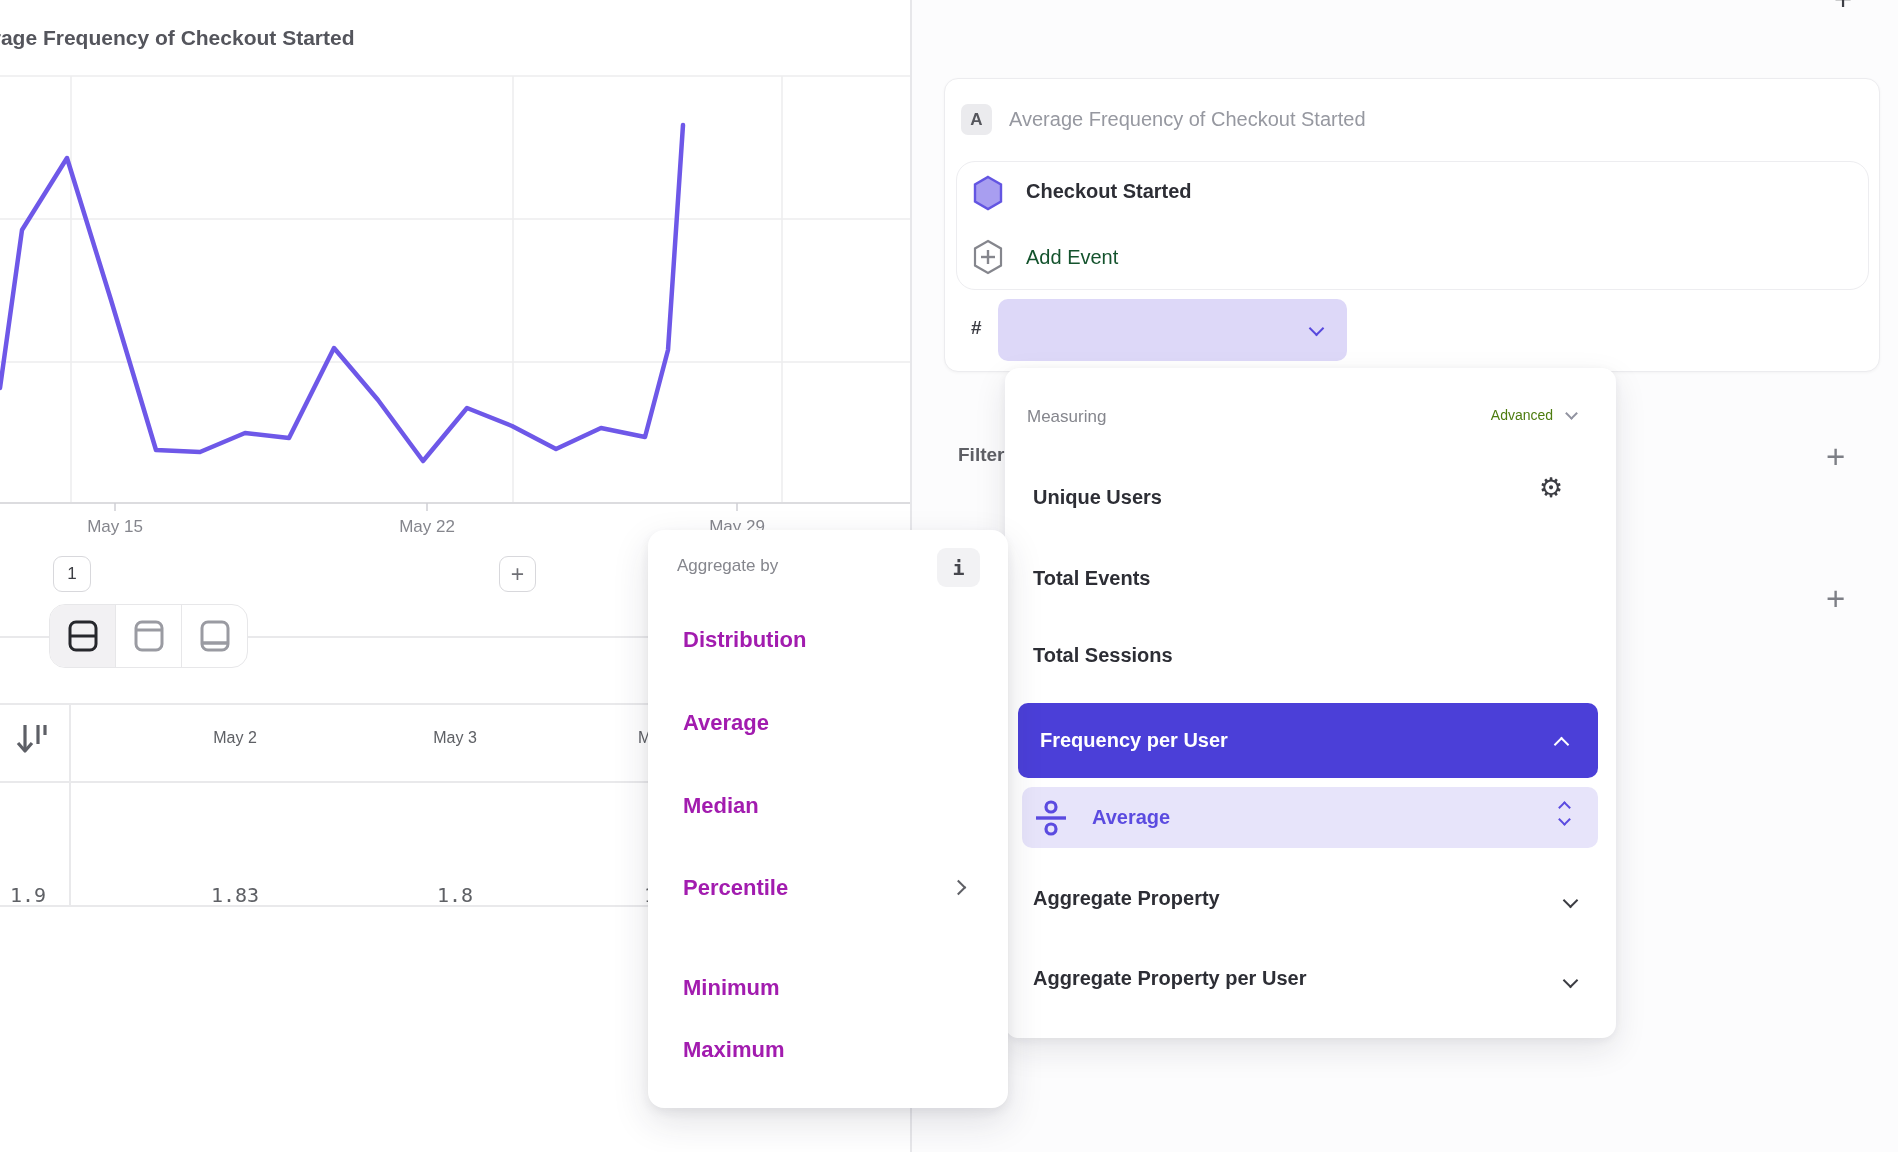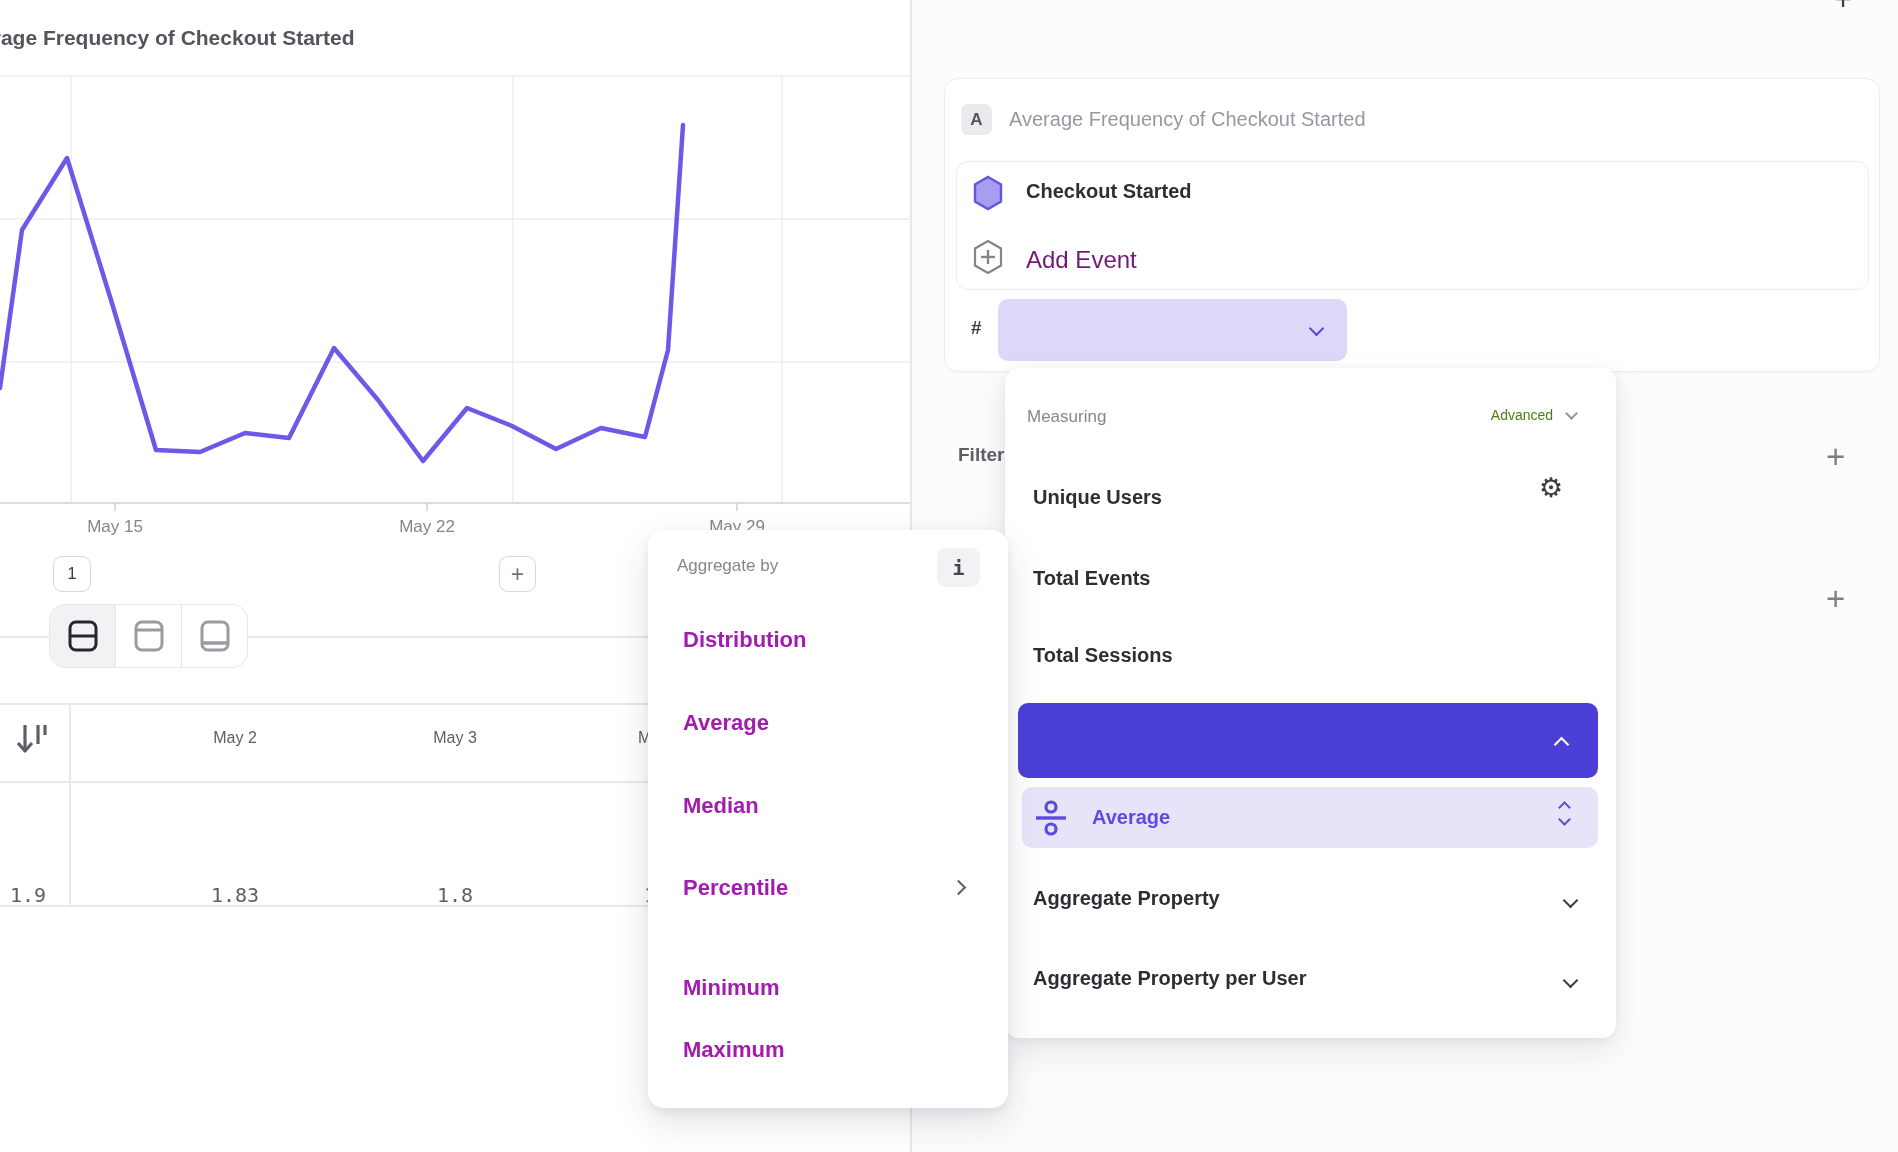--- a/index.html
+++ b/index.html
@@ -28,23 +28,23 @@
 
   .pane-divider{left:910px;top:0;width:1.5px;height:1152px;background:#e7e7ea;}
   .right-bg{left:911px;top:0;width:987px;height:1152px;background:#fcfcfd;}
 
   
   .metric-card{left:944px;top:78px;width:934px;height:292px;background:#fff;border:1.5px solid #ececef;
                border-radius:14px;box-shadow:0 1px 3px rgba(0,0,0,.04);z-index:3;}
   .a-badge{left:16px;top:25px;width:31px;height:31px;background:#ebebee;border-radius:7px;
            font-size:17px;font-weight:700;color:#55565c;display:flex;align-items:center;justify-content:center;}
   .a-title{left:64px;top:24px;height:32px;line-height:32px;font-size:20px;color:#9698a0;white-space:nowrap;}
-  .event-card{left:11px;top:82px;width:911px;height:127px;border:1.5px solid #ededf0;border-radius:12px;background:#fff;}
+  .event-card{left:11px;top:82px;width:911px;height:127px;border:1.5px solid #ededf0;border-radius:19px;background:#fff;}
   .event-name{left:69px;top:18px;font-size:20px;font-weight:700;color:#2d2e35;}
-  .add-event-label{left:69px;top:84px;font-size:24px;font-weight:500;color:#701a75;}
+  .add-event-label{left:69px;top:84px;font-size:20px;font-weight:500;color:#14532d;}
   .hash{left:26px;top:238px;font-size:19px;font-weight:600;color:#3c3d44;}
   .measure-pill{left:53px;top:220px;width:349px;height:62px;background:#ddd8f8;border-radius:10px;color:#5748dd;}
   .measure-pill .lbl{position:absolute;left:27px;top:0;height:62px;line-height:62px;font-size:20px;font-weight:600;}
 
   .filters-label{left:958px;top:444px;font-size:19px;font-weight:700;color:#5f6066;z-index:1;white-space:nowrap;}
   .side-plus{font-size:33px;font-weight:300;color:#7d7f86;z-index:1;}
   .metrics-header{left:956px;top:-21px;font-size:23px;font-weight:700;color:#2e2f36;z-index:1;}
   .top-plus{left:1834px;top:-18px;font-size:31px;font-weight:300;color:#3e3f45;z-index:1;}
 
   
@@ -194,20 +194,21 @@
       <span class="chv chv-sm chv-down" style="margin-left:10px;position:relative;top:-2px;color:#9193a0;"></span>
     </div>
 
     <div class="abs mp-item" style="top:118px;">Unique Users</div>
     <div class="abs gear">⚙</div>
 
     <div class="abs mp-item" style="top:199px;">Total Events</div>
     <div class="abs mp-item" style="top:276px;">Total Sessions</div>
 
     <div class="abs freq-row">
+      <span class="lbl">Frequency per User</span>
       <span class="chv chv-up abs" style="left:538px;top:36px;color:#fff;"></span>
     </div>
 
     <div class="abs avg-row">
       <svg class="abs" style="left:11px;top:11px;" width="36" height="40" viewBox="0 0 36 40">
         <circle cx="18" cy="9" r="5" fill="none" stroke="#5b4be0" stroke-width="3.2"></circle>
         <line x1="3" y1="20" x2="33" y2="20" stroke="#5b4be0" stroke-width="3.4"></line>
         <circle cx="18" cy="31" r="5" fill="none" stroke="#5b4be0" stroke-width="3.2"></circle>
       </svg>
       <span class="lbl">Average</span>

